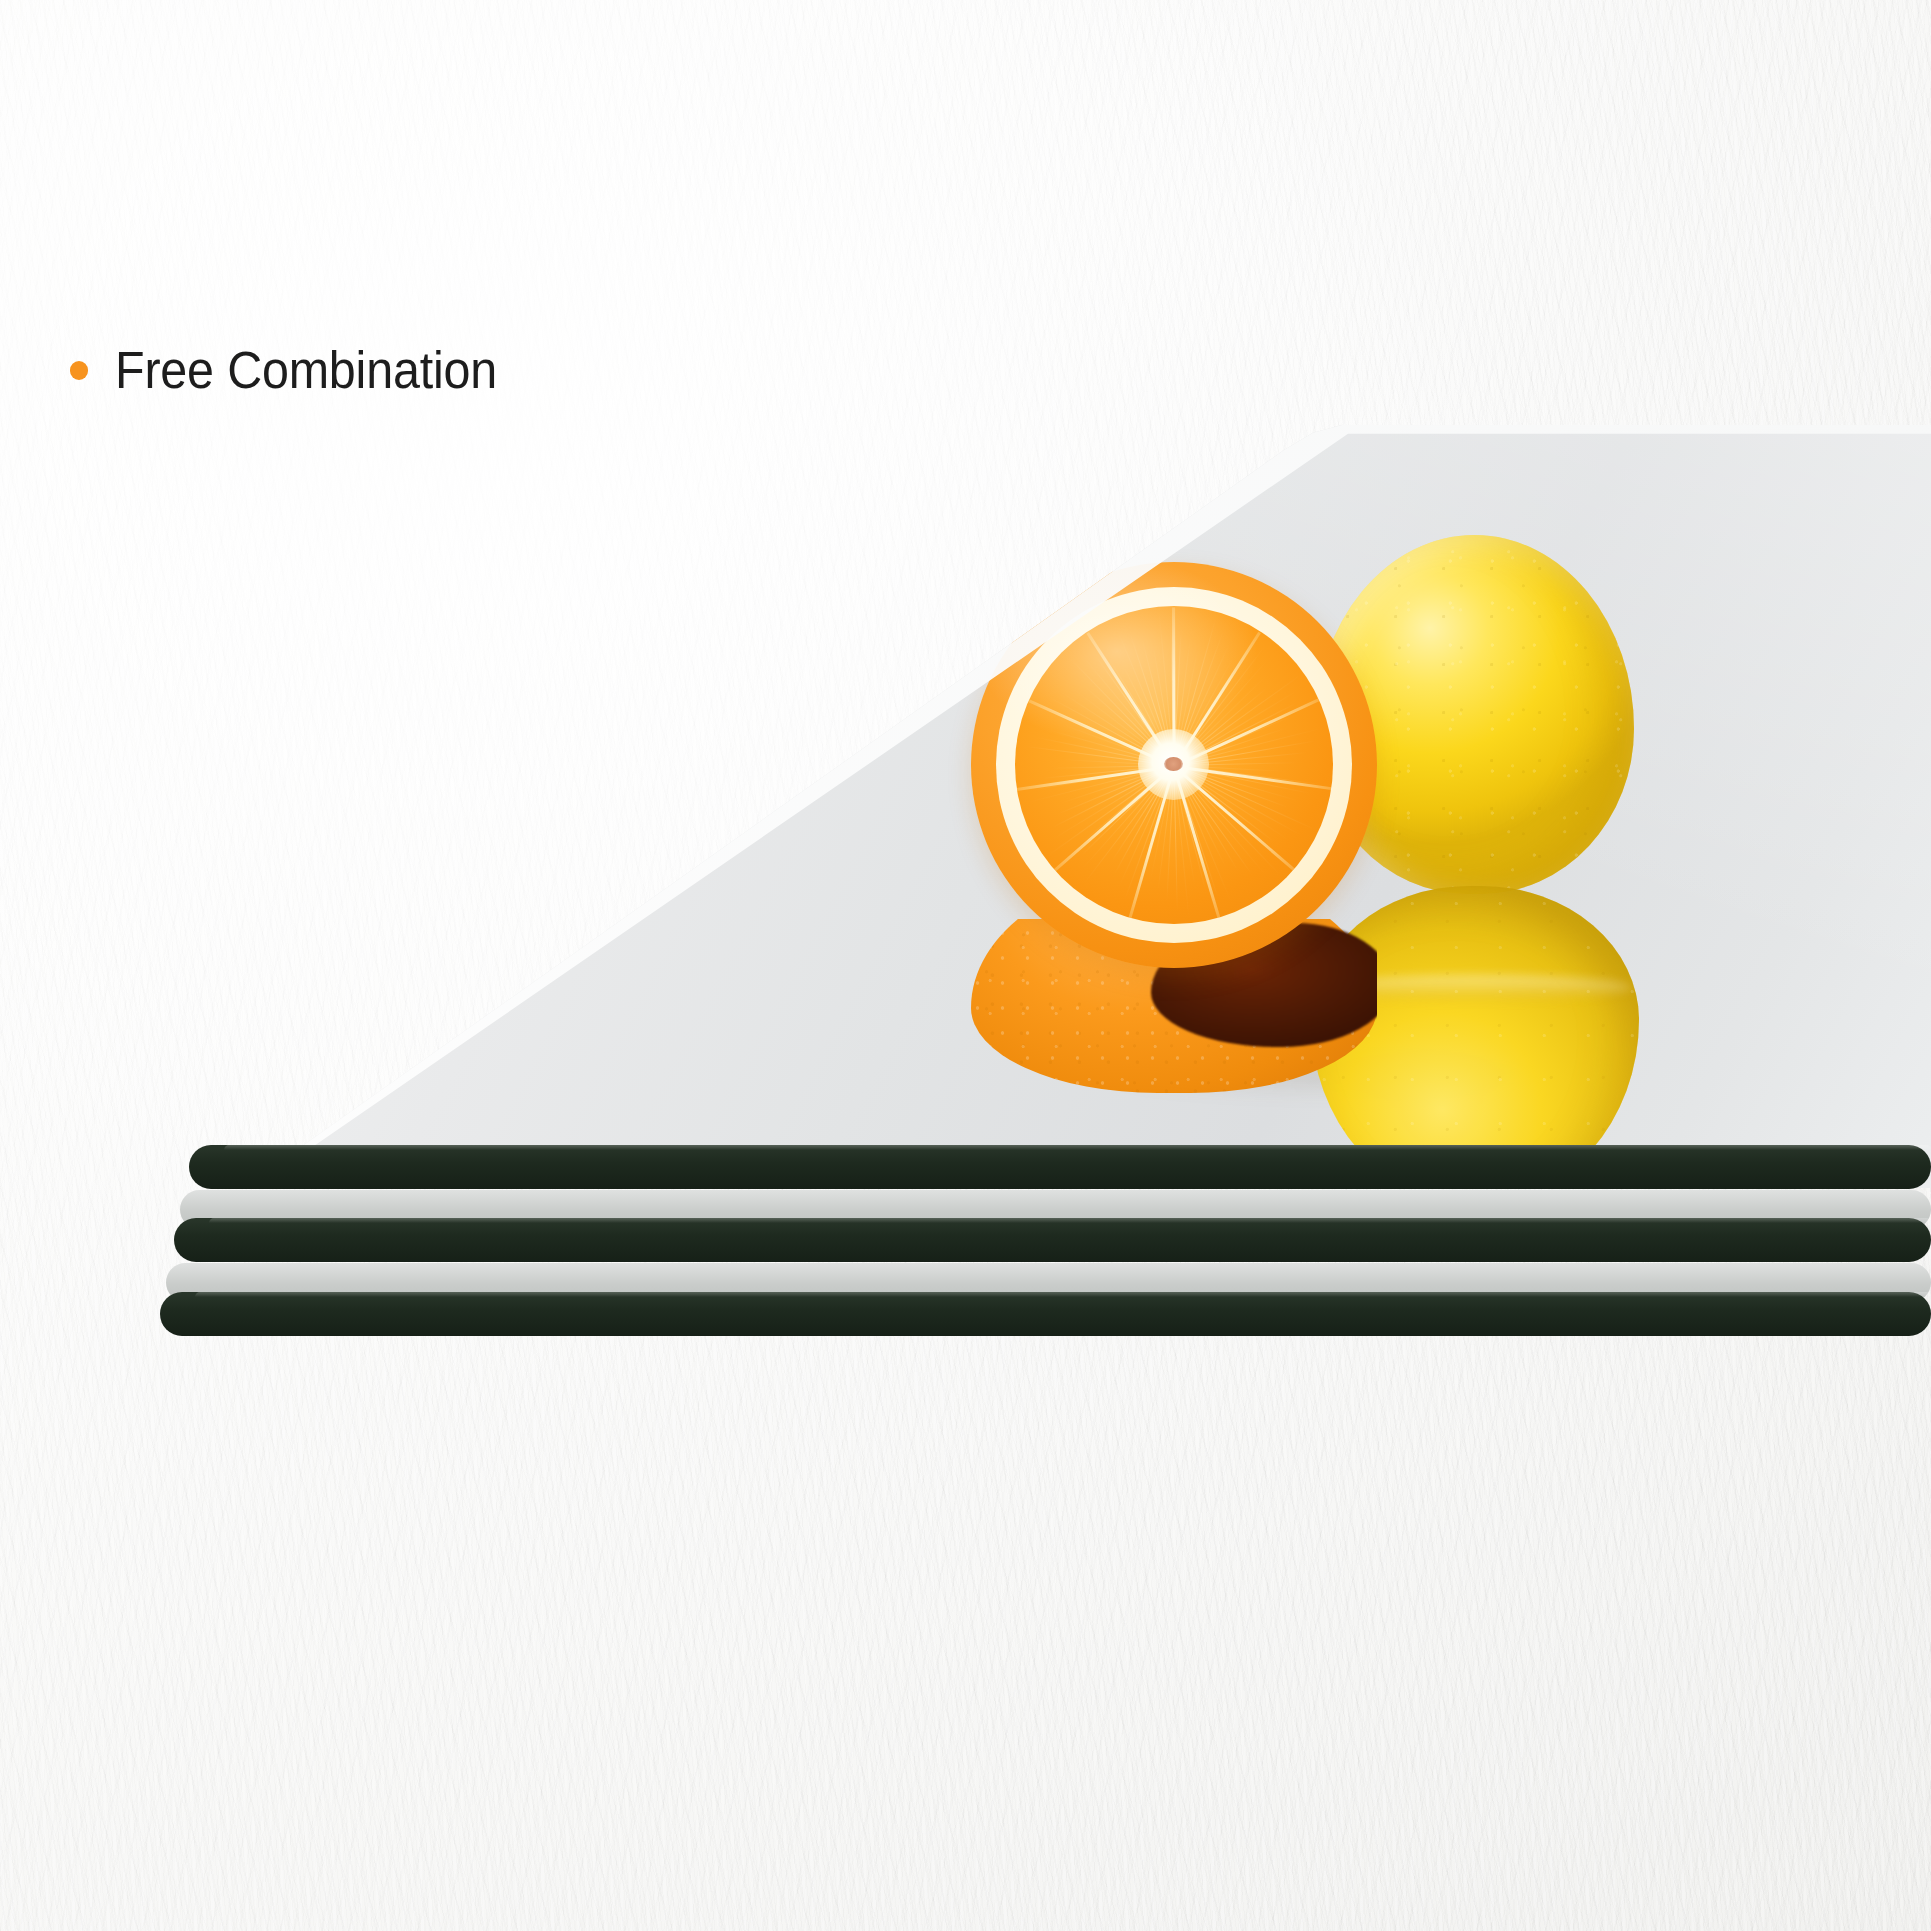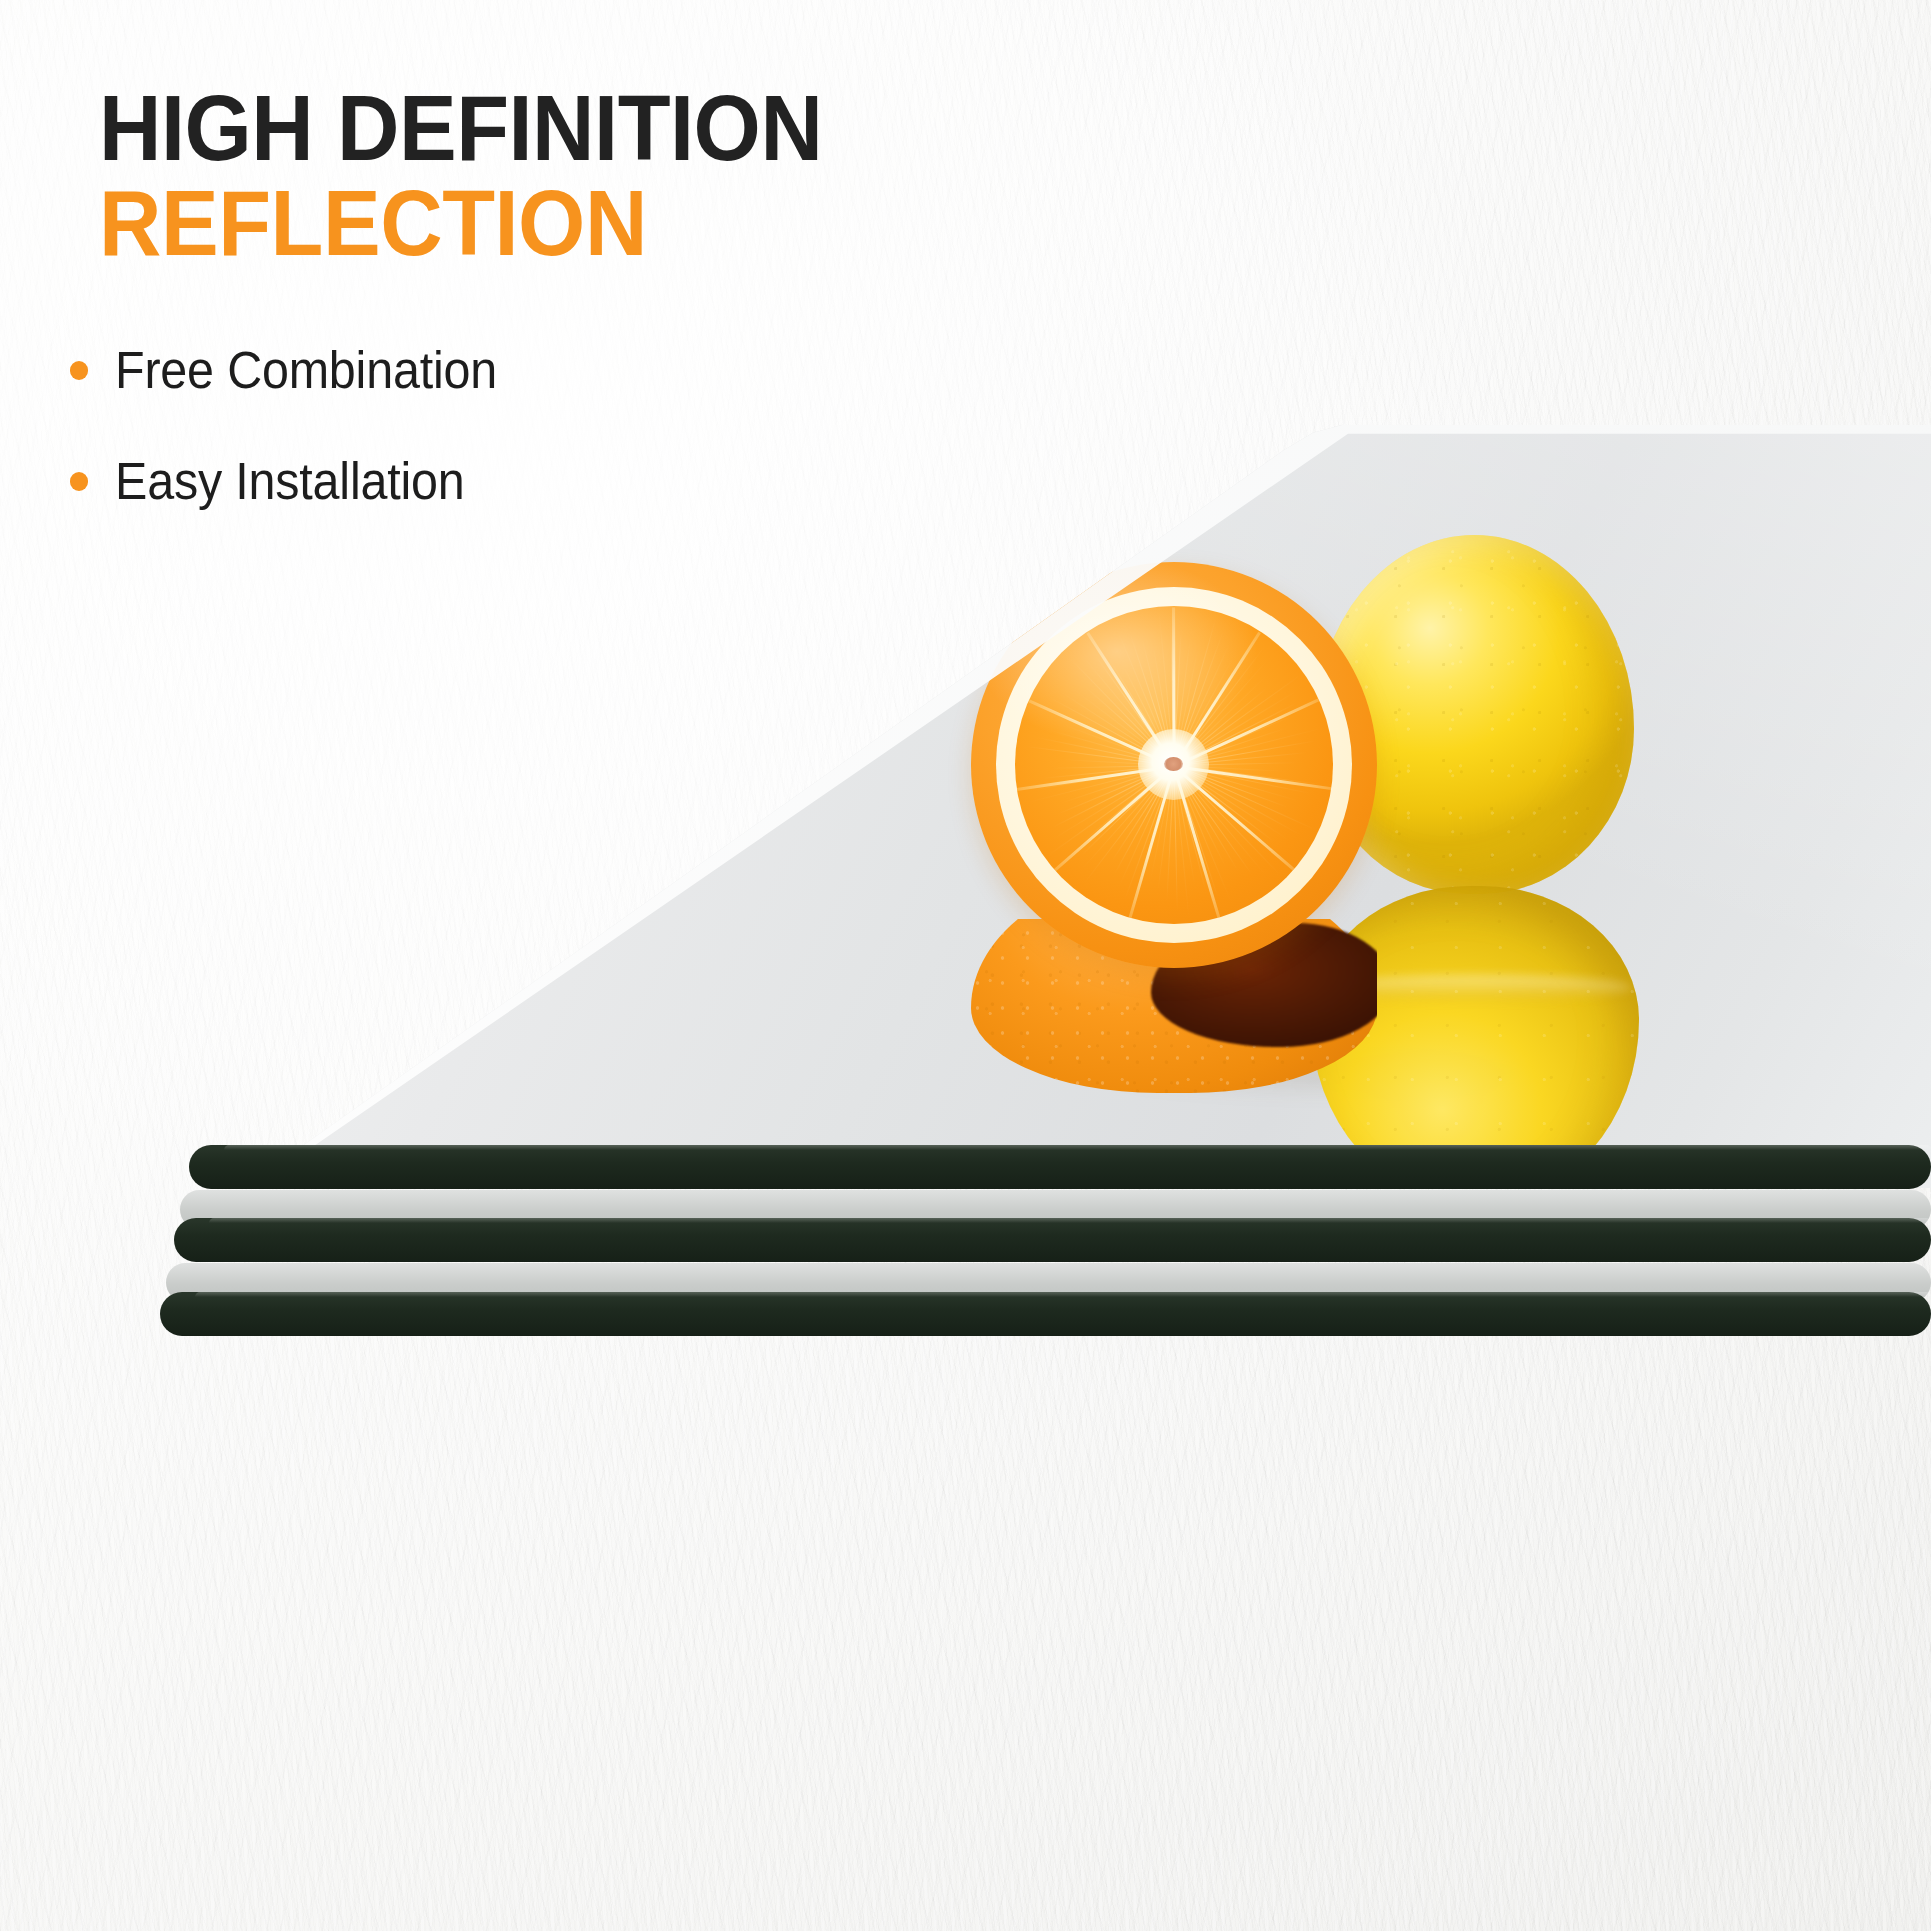--- a/index.html
+++ b/index.html
@@ -546,32 +546,22 @@
 
     <div id="glass-top-bevel"></div>
 
     <div class="edge-band" id="edge1"></div>
     <div class="gray-band" id="gray1"></div>
     <div class="edge-band" id="edge2"></div>
     <div class="gray-band" id="gray2"></div>
     <div class="edge-band" id="edge3"></div>
   </div>
 
-  <div class="headline">
-    <h1>
-      <span class="hl-line1" style="color: rgb(34, 34, 34);">HIGH DEFINITION</span>
-      <span class="hl-line2" style="color: rgb(247, 147, 30);">REFLECTION</span>
-    </h1>
-  </div>
 
   <ul class="features">
     <li class="feature-item">
       <span class="bullet-dot" style="background: rgb(247, 147, 30);"></span>
       <span class="feature-label">Free Combination</span>
     </li>
-    <li class="feature-item">
-      <span class="bullet-dot" style="background: rgb(247, 147, 30);"></span>
-      <span class="feature-label">Easy Installation</span>
-    </li>
   </ul>
 
 </div>
 
 
 </body></html>

